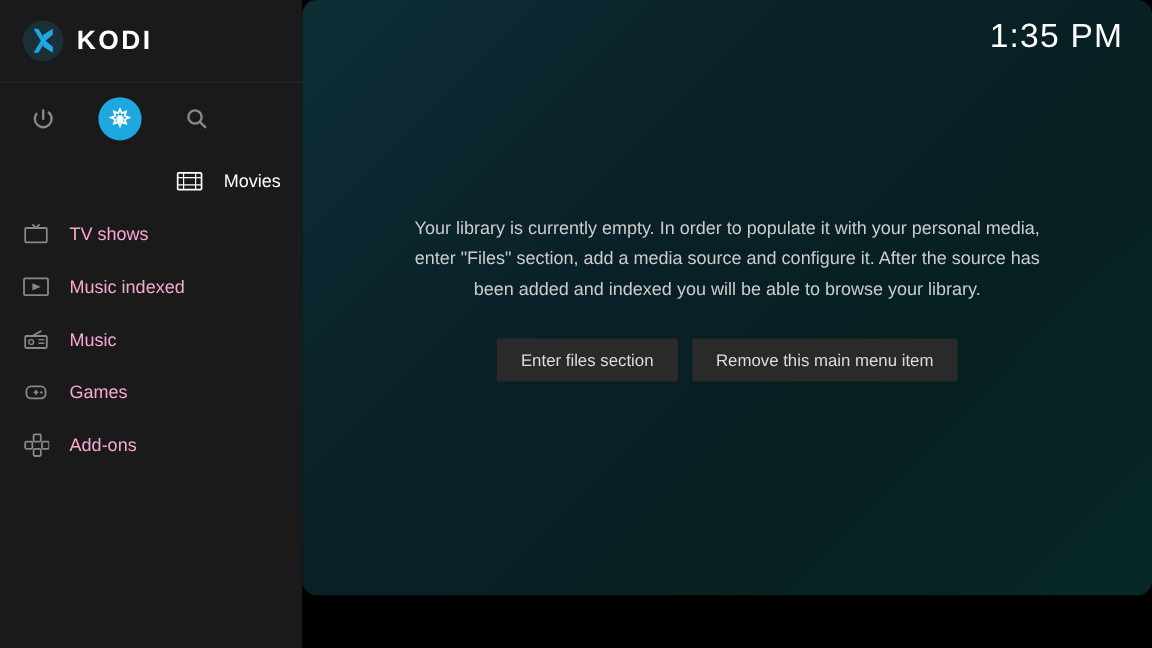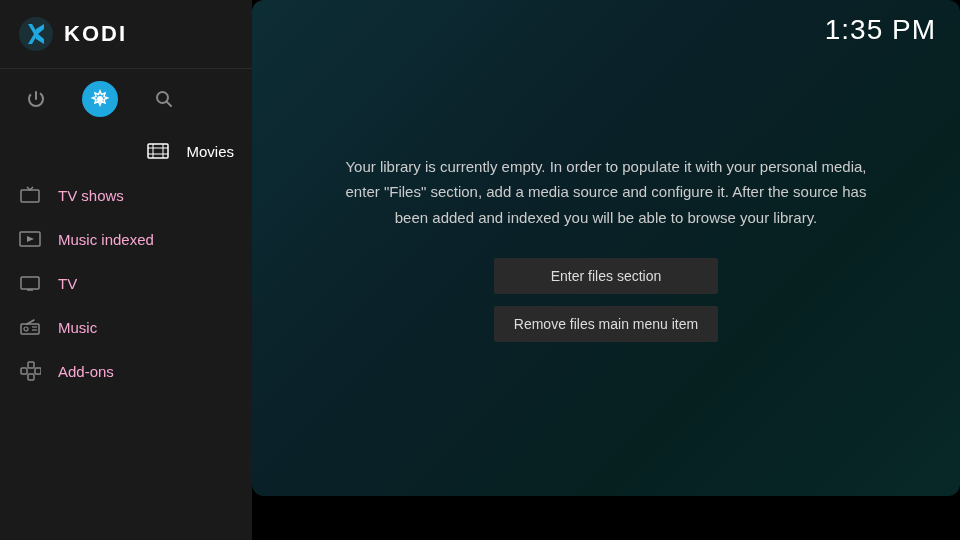--- a/index.html
+++ b/index.html
@@ -144,21 +144,20 @@
       color: #ccc;
       font-size: 15px;
       line-height: 1.7;
       max-width: 660px;
       margin-bottom: 28px;
     }
 
     .action-buttons {
       display: flex;
       gap: 12px;
-      flex-direction: column;
     }
 
     .action-btn {
       background: #2a2a2a;
       color: #ddd;
       border: none;
       padding: 10px 20px;
       font-size: 14px;
       cursor: pointer;
       border-radius: 2px;
@@ -235,43 +234,45 @@
     <div class="nav-item">
       <div class="nav-icon">
         <svg width="22" height="18" viewBox="0 0 22 18">
             <rect x="1" y="2" width="20" height="14" rx="1" fill="none" stroke="#888" stroke-width="1.5"></rect>
             <polygon points="8,6 8,12 15,9" fill="#888"></polygon>
           </svg>
       </div>
       <span class="nav-label">Music indexed</span>
     </div>
 
-    <div class="nav-item">
-      <div class="nav-icon">
-        <svg width="22" height="18" viewBox="0 0 22 18">
-            <rect x="2" y="3" width="18" height="12" rx="1" fill="none" stroke="#888" stroke-width="1.5"></rect>
-            <line x1="8" y1="16" x2="14" y2="16" stroke="#888" stroke-width="1.5"></line>
-          </svg>
-      </div>
-      <span class="nav-label">TV</span>
-    </div>
 
     <div class="nav-item">
       <div class="nav-icon">
         <svg width="22" height="18" viewBox="0 0 22 18">
             <rect x="2" y="6" width="18" height="10" rx="1" fill="none" stroke="#888" stroke-width="1.5"></rect>
             <circle cx="7" cy="11" r="2" fill="none" stroke="#888" stroke-width="1.2"></circle>
             <line x1="13" y1="9" x2="18" y2="9" stroke="#888" stroke-width="1.2"></line>
             <line x1="13" y1="12" x2="18" y2="12" stroke="#888" stroke-width="1.2"></line>
             <line x1="8" y1="6" x2="15" y2="2" stroke="#888" stroke-width="1.5" stroke-linecap="round"></line>
           </svg>
       </div>
       <span class="nav-label">Music</span>
     </div>
 
+    <div class="nav-item">
+      <div class="nav-icon">
+        <svg width="22" height="16" viewBox="0 0 22 16">
+            <rect x="3" y="3" width="16" height="10" rx="4" fill="none" stroke="#888" stroke-width="1.5"></rect>
+            <line x1="9" y1="8" x2="13" y2="8" stroke="#888" stroke-width="1.5"></line>
+            <line x1="11" y1="6" x2="11" y2="10" stroke="#888" stroke-width="1.5"></line>
+            <circle cx="15.5" cy="8" r="1" fill="#888"></circle>
+          </svg>
+      </div>
+      <span class="nav-label">Games</span>
+    </div>
 
     <div class="nav-item">
       <div class="nav-icon">
         <svg width="22" height="22" viewBox="0 0 22 22">
             <rect x="2" y="8" width="6" height="6" rx="1" fill="none" stroke="#888" stroke-width="1.5"></rect>
             <rect x="9" y="2" width="6" height="6" rx="1" fill="none" stroke="#888" stroke-width="1.5"></rect>
             <rect x="9" y="14" width="6" height="6" rx="1" fill="none" stroke="#888" stroke-width="1.5"></rect>
             <rect x="16" y="8" width="6" height="6" rx="1" fill="none" stroke="#888" stroke-width="1.5"></rect>
           </svg>
       </div>
@@ -283,16 +284,16 @@
 </nav>
 
 <main class="main-content">
   <div class="clock">1:35 PM</div>
 
   <div class="content-center">
     <p class="empty-library-text">Your library is currently empty. In order to populate it with your personal media, enter "Files" section, add a media source and configure it. After the source has been added and indexed you will be able to browse your library.</p>
 
     <div class="action-buttons">
       <button class="action-btn">Enter files section</button>
-      <button class="action-btn">Remove files main menu item</button>
+      <button class="action-btn">Remove this main menu item</button>
     </div>
   </div>
 </main>
 
 </body></html>

